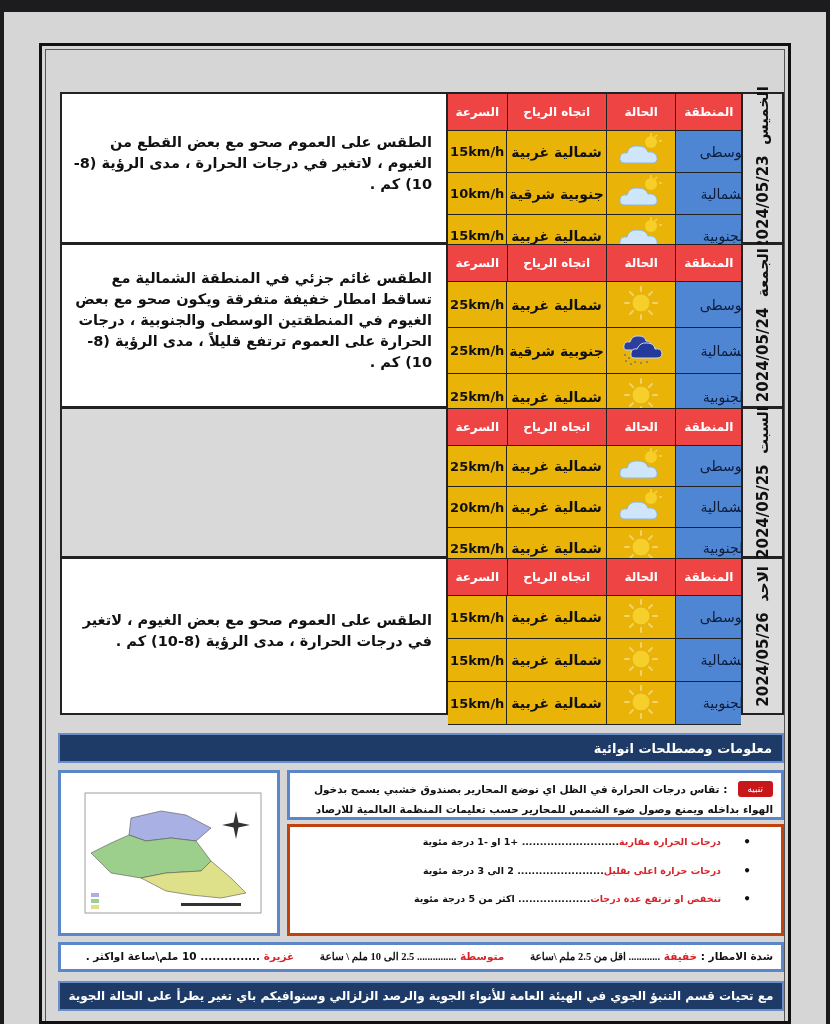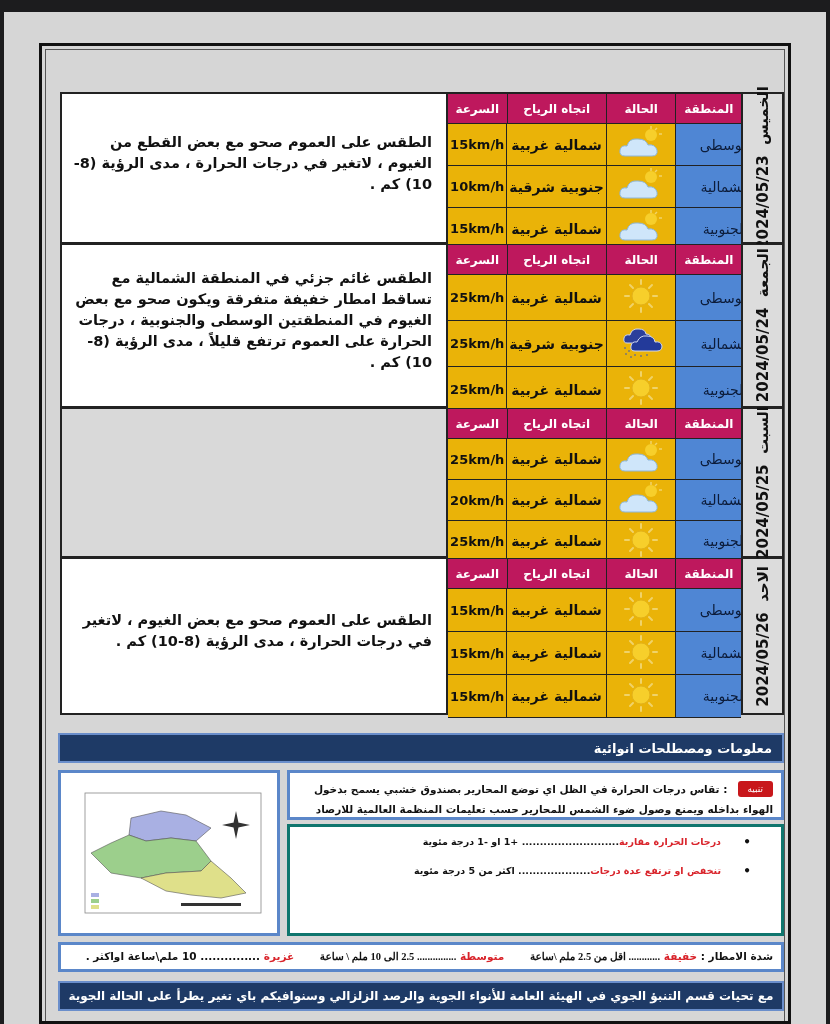--- a/index.html
+++ b/index.html
@@ -9,40 +9,40 @@
   .frame { position: absolute; left: 39px; top: 43px; width: 752px; height: 981px; border: 3px solid #111; background: #d6d6d6; }
   .frame-inner { position: absolute; left: 3px; top: 3px; right: 3px; bottom: 0; border: 1px solid #555; border-bottom: none; }
 
   .days { position: absolute; left: 60px; top: 92px; width: 724px; }
   .day { position: relative; display: flex; flex-direction: row-reverse; border: 2px solid #222; border-top-width: 1px; background: #d9d9d9; }
   .day:first-child { border-top-width: 2px; }
   .day-label { width: 41px; border-left: 2px solid #222; display: flex; align-items: center; justify-content: center; background: #dcdcdc; }
   .day-label span { writing-mode: vertical-rl; transform: rotate(180deg); font-weight: bold; font-size: 15px; color: #111; white-space: nowrap; direction: rtl; }
   .tbl { width: 295px; display: flex; flex-direction: column; border-left: 2px solid #222; }
   .trow { display: flex; flex-direction: row-reverse; }
-  .thead .c { background: #be185d; color: #fff; font-size: 12px; height: 30px; font-weight: bold; }
+  .thead .c { background: #ef4444; color: #fff; font-size: 12px; height: 37px; font-weight: bold; }
   .c { display: flex; align-items: center; justify-content: center; border-left: 1px solid #222; border-bottom: 1px solid #222; direction: rtl; }
   .c.region { width: 66px; }
   .c.state { width: 70px; }
   .c.dir { width: 100px; text-align: right; }
   .c.speed { width: 59px; border-left: none; }
   .tbody .c { height: 46px; background: #eab308; font-size: 14px; font-weight: bold; color: #111; }
   .tbody .c.region { background: #4f86d4; color: #0c1c3a; font-weight: normal; font-size: 14px; padding-left: 33px; }
   .tbody .c.speed { font-family: "DejaVu Sans", sans-serif; font-size: 13px; direction: ltr; }
   .desc { flex: 1; background: #fff; display: flex; align-items: center; padding: 0 14px 10px 10px; }
   .desc p { direction: rtl; text-align: right; font-weight: bold; font-size: 14.5px; line-height: 21px; color: #111; width: 100%; }
   .ico { width: 48px; height: 38px; }
 
   .info-bar { position: absolute; left: 58px; top: 733px; width: 726px; height: 30px; background: #1e3a66; border: 2px solid #6a8ecb; color: #fff; font-size: 13px; font-weight: bold; direction: rtl; padding: 6px 10px; }
   .map-box { position: absolute; left: 58px; top: 770px; width: 222px; height: 166px; border: 3px solid #5b87c9; background: #fff; }
   .map-box svg { position: absolute; left: 10px; top: 10px; }
   .note-box { position: absolute; left: 287px; top: 770px; width: 497px; height: 50px; border: 3px solid #5b87c9; background: #fff; direction: rtl; padding: 5px 8px 0 10px; }
   .note-badge { display: inline-block; background: #c8171b; color: #fff; font-size: 9px; padding: 3px 10px; border-radius: 3px; margin-left: 5px; vertical-align: middle; }
   .note-text { font-size: 10.5px; font-weight: bold; line-height: 17px; color: #111; }
-  .list-box { position: absolute; left: 287px; top: 824px; width: 497px; height: 112px; border: 3px solid #0f766e; background: #fff; direction: rtl; padding: 2px 30px 0 0; }
+  .list-box { position: absolute; left: 287px; top: 824px; width: 497px; height: 112px; border: 3px solid #c2410c; background: #fff; direction: rtl; padding: 2px 30px 0 0; }
   .list-box li { list-style: none; position: relative; font-size: 9.5px; font-weight: bold; height: 28.5px; line-height: 26px; color: #111; padding-right: 30px; }
   .list-box li::before { content: "•"; position: absolute; right: 0; color: #111; font-size: 12px; }
   .red { color: #d9232a; }
   .rain-box { position: absolute; left: 58px; top: 942px; width: 726px; height: 30px; border: 3px solid #5b87c9; background: #fff; direction: rtl; padding: 5px 8px; font-size: 10.5px; font-weight: bold; color: #111; white-space: nowrap; }
   .rain-box .sp { margin-left: 22px; font-family: Liberation Serif, serif; }
   .footer-bar { position: absolute; left: 58px; top: 981px; width: 726px; height: 30px; background: #1e3a66; border: 2px solid #6a8ecb; color: #fff; font-size: 12px; font-weight: bold; direction: rtl; text-align: center; line-height: 26px; }
 </style>
 </head>
 <body>
 
@@ -361,20 +361,21 @@
   </svg>
 </div>
 
 <div class="note-box">
   <span class="note-badge">تنبيه</span>
   <span class="note-text">: تقاس درجات الحرارة في الظل اي توضع المحارير بصندوق خشبي يسمح بدخول الهواء بداخله ويمنع وصول ضوء الشمس للمحارير حسب تعليمات المنظمة العالمية للارصاد الجوية WMO</span>
 </div>
 
 <ul class="list-box" id="terms">
     <li><span class="red">درجات الحرارة مقاربة</span><span>...........................</span> <span>+1 او -1 درجة مئوية</span></li>
+    <li><span class="red">درجات حرارة اعلى بقليل</span><span>........................</span> <span>2 الى 3 درجة مئوية</span></li>
     <li><span class="red">تنخفض او ترتفع عدة درجات</span><span>....................</span> <span>اكثر من 5 درجة مئوية</span></li>
   </ul>
 
 <div class="rain-box">
   <span>شدة الامطار :</span>
   <span class="red">خفيفة</span>
   <span class="sp">............ اقل من 2.5 ملم \ساعة</span>
   <span class="red">متوسطة</span>
   <span class="sp">............... 2.5 الى 10 ملم \ ساعة</span>
   <span class="red">غزيرة</span>

